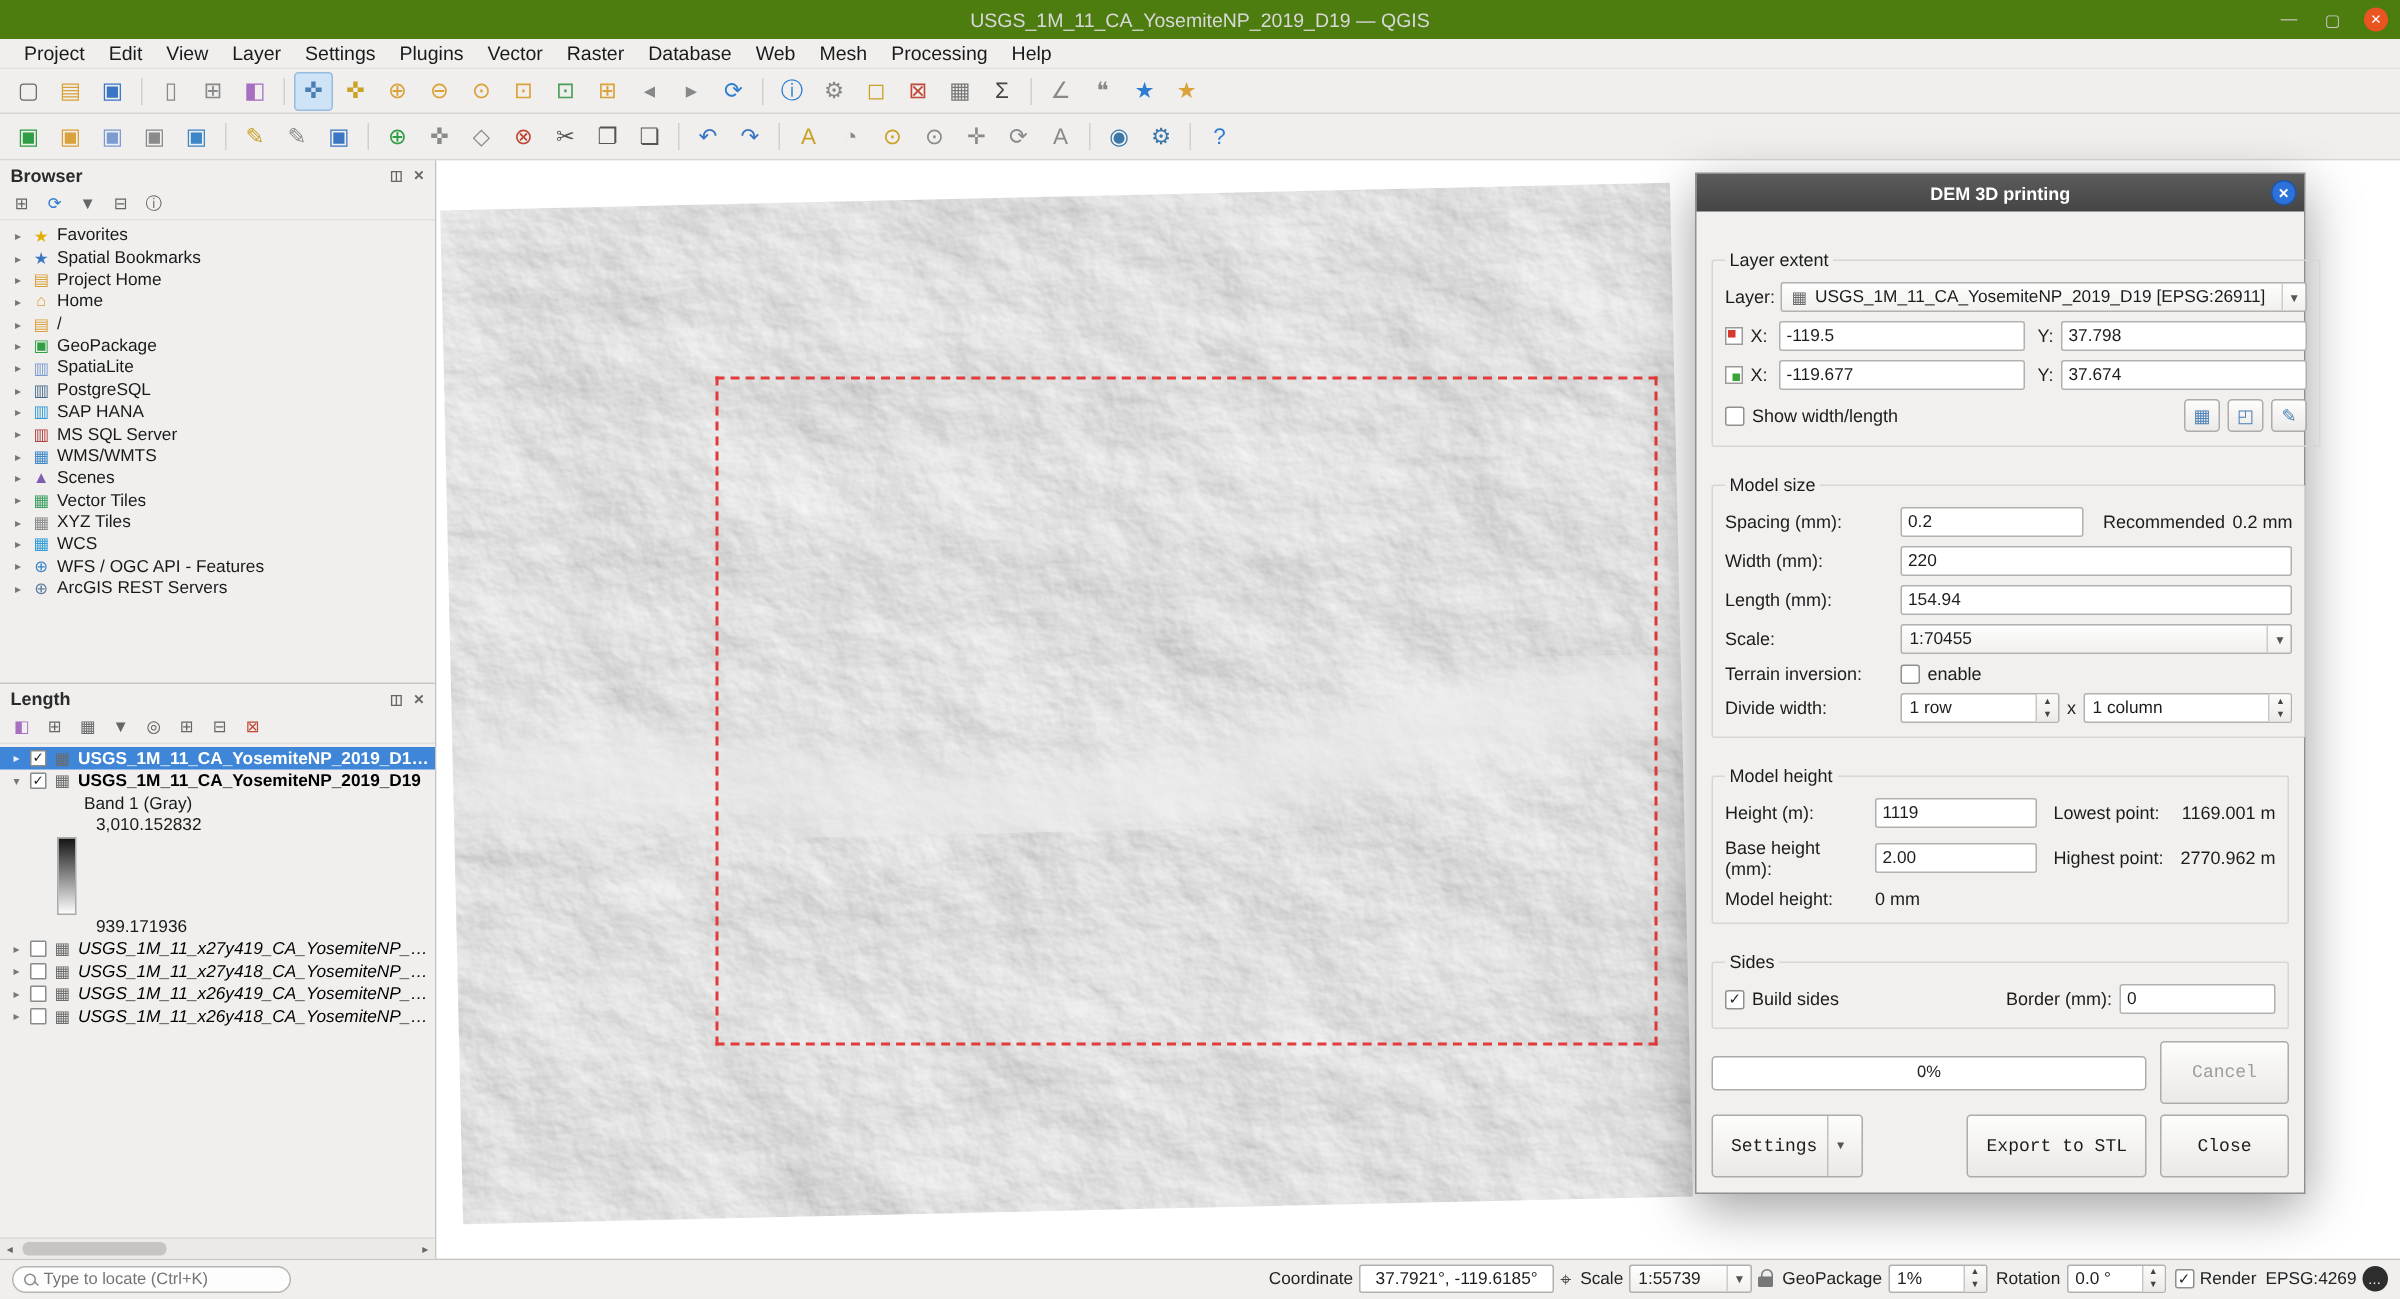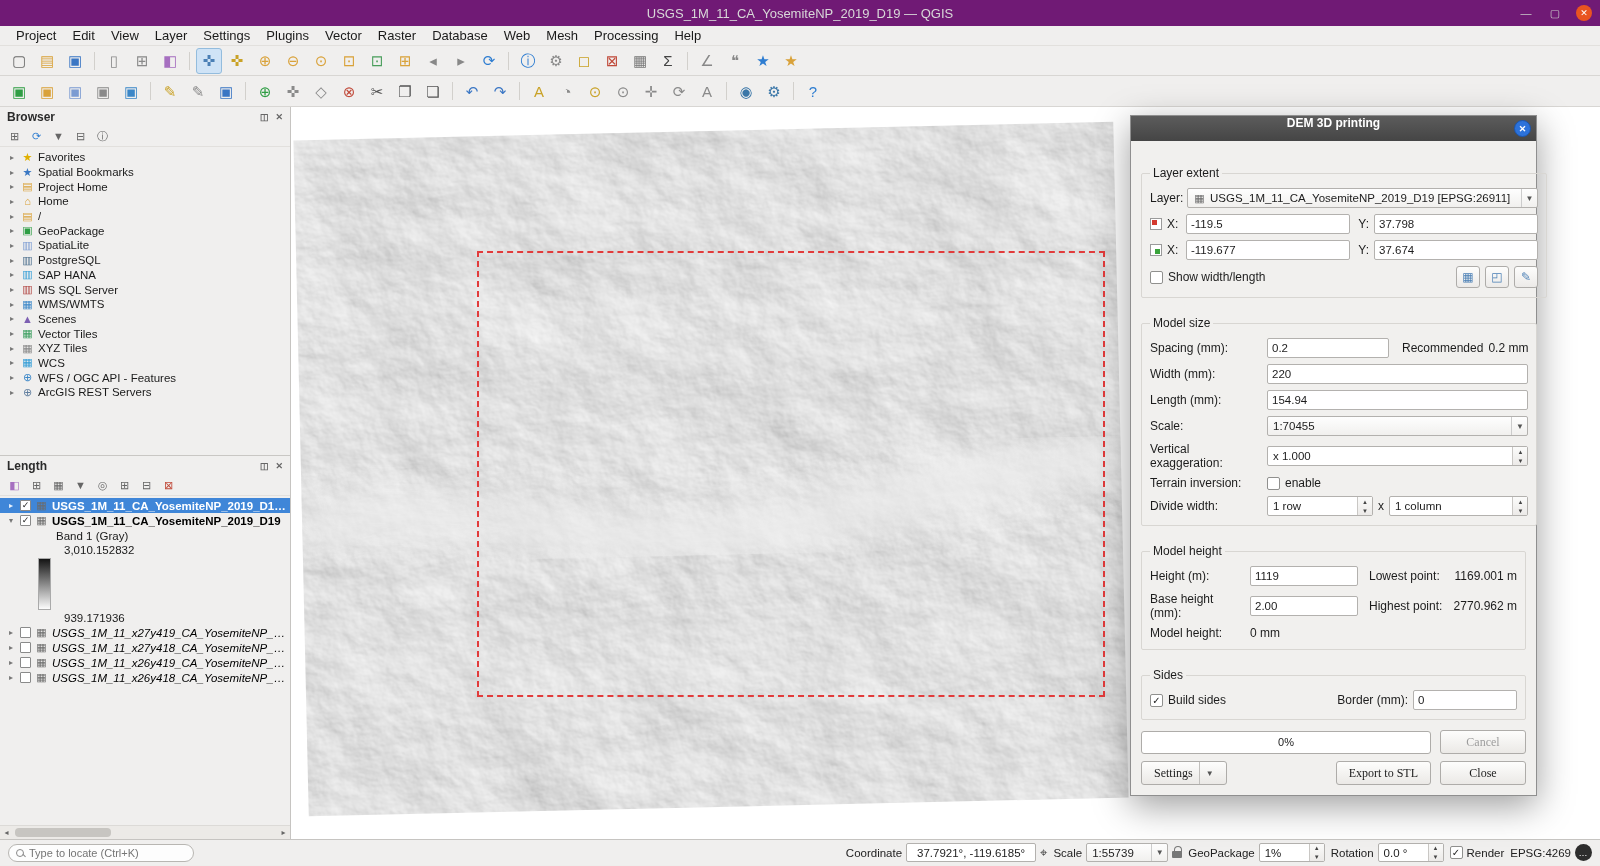--- a/index.html
+++ b/index.html
@@ -1,20 +1,20 @@
 <!DOCTYPE html>
 <html><head>
 <meta charset="utf-8">
 <style>
   *{margin:0;padding:0;box-sizing:border-box}
   html,body{width:1600px;height:866px;overflow:hidden;font-family:"Liberation Sans",sans-serif;background:#fff}
   .app{position:relative;width:1600px;height:866px;background:#efeeec}
 
   
-  .titlebar{height:26px;background:#701a75;display:flex;align-items:center;justify-content:center;position:relative;color:#d8d8d8;font-size:13px}
+  .titlebar{height:26px;background:#4d7c0f;display:flex;align-items:center;justify-content:center;position:relative;color:#d8d8d8;font-size:13px}
   .winbtns{position:absolute;right:8px;top:0;height:26px;display:flex;align-items:center;gap:13px;color:#c9c9c9;font-size:11px}
   .wb{width:16px;height:16px;display:flex;align-items:center;justify-content:center;border-radius:50%}
   .wb-close{background:#e95420;color:#fff;font-size:9px}
 
   
   .menubar{height:20px;background:#f0efee;display:flex;align-items:center;padding-left:8px;font-size:13px;color:#1a1a1a;border-bottom:1px solid #e2e0dd}
   .menu-item{padding:1px 8px;border-radius:2px;white-space:nowrap}
 
   
   .toolbar{display:flex;align-items:center;padding:0 5px;background:#f0efee;border-bottom:1px solid #d8d6d3}
@@ -66,21 +66,21 @@
   .hs-thumb{position:absolute;left:2px;top:2px;width:96px;height:9px;background:#c7c5c1;border-radius:4px}
 
   
   .canvas{flex:1;background:#fff;position:relative;overflow:hidden}
   .terrain{position:absolute;left:10px;top:24px;width:820px;height:676px;transform:rotate(-1.3deg);overflow:hidden}
   .terrain svg{display:block;width:100%;height:100%}
   .sel-rect{position:absolute;left:186px;top:144px;width:628px;height:446px;border:2px dashed #e23b3b;pointer-events:none}
 
   
   .dialog{position:absolute;left:1130px;top:115px;width:407px;height:681px;background:#f1f0ee;border:1px solid #8f8f8f;box-shadow:0 10px 34px rgba(0,0,0,.38);z-index:50;font-size:12px;color:#1c1c1c;display:flex;flex-direction:column}
-  .dlg-title{height:25px;background:linear-gradient(#5c5c5c,#454545);display:flex;justify-content:center;color:#fff;font-size:12px;font-weight:bold;position:relative;flex:none}
+  .dlg-title{height:25px;background:linear-gradient(#5c5c5c,#454545);display:flex;align-items:center;justify-content:center;color:#fff;font-size:12px;font-weight:bold;position:relative;flex:none}
   .dlg-close{position:absolute;right:5px;top:4px;width:17px;height:17px;border-radius:50%;background:#2c72da;border:1px solid #1b55ad;color:#fff;font-size:9px;display:flex;align-items:center;justify-content:center}
   .dlg-body{flex:1;padding:7px 10px 10px;display:flex;flex-direction:column}
   fieldset.group{border:1px solid #d8d6d2;border-radius:2px;padding:2px 8px 9px;margin-top:18px}
   fieldset.group legend{padding:0 3px;font-size:12px;color:#1c1c1c}
   .row{display:flex;align-items:center;gap:5px;margin-top:6px;min-width:0}
   .lbl-xs{width:14px;flex:none}
   .ms-lbl{width:112px;flex:none}
   .mh-lbl{width:95px;flex:none}
   .grow{flex:1;min-width:0}
   .inp{height:20px;border:1px solid #b3b1ae;background:#fff;border-radius:2px;padding:0 4px;font-family:"Liberation Sans",sans-serif;font-size:11.5px;color:#1c1c1c;min-width:0}
@@ -91,21 +91,21 @@
   .sval{flex:1;font-size:11.5px;white-space:nowrap;overflow:hidden}
   .steps{width:15px;align-self:stretch;border-left:1px solid #c9c7c4;display:flex;flex-direction:column;background:linear-gradient(#fbfbfa,#eceae8);flex:none}
   .steps span{flex:1;display:flex;align-items:center;justify-content:center;font-size:6px;color:#444;line-height:1}
   .cbx{width:13px;height:13px;border:1px solid #90908e;background:#fff;border-radius:2px;display:inline-flex;align-items:center;justify-content:center;font-size:10px;color:#222;flex:none}
   .cbx.checked::before{content:'✓'}
   .corner{width:12px;height:12px;border:1px solid #9a9a9a;background:#fff;position:relative;flex:none}
   .corner-ul::before{content:'';position:absolute;left:1px;top:1px;width:5px;height:5px;background:#d43a2f}
   .corner-lr::before{content:'';position:absolute;right:1px;bottom:1px;width:5px;height:5px;background:#3aa33a}
   .mini{width:24px;height:22px;border:1px solid #aeaca9;border-radius:3px;background:linear-gradient(#fdfdfc,#eceae8);font-size:12px;color:#4a7fb5;display:flex;align-items:center;justify-content:center}
   .spacer{flex:1}
-  .btn{height:24px;padding:0 12px;border:1px solid #aeaca9;border-radius:3px;background:linear-gradient(#fdfdfc,#ebe9e6);font-family:Liberation Serif, serif;font-size:12px;color:#1c1c1c;display:inline-flex;align-items:center;gap:6px}
+  .btn{height:42px;padding:0 12px;border:1px solid #aeaca9;border-radius:3px;background:linear-gradient(#fdfdfc,#ebe9e6);font-family:Liberation Mono, monospace;font-size:12px;color:#1c1c1c;display:inline-flex;align-items:center;gap:6px}
   .btn.disabled{color:#9d9d9d}
   .btn .split-arrow{border-left:1px solid #c2c0bd;padding-left:6px;font-size:8px;color:#555;align-self:stretch;display:flex;align-items:center}
   .dlg-progress-row{display:flex;gap:9px;margin-top:auto;align-items:center}
   .progress{flex:1;height:23px;border:1px solid #aeaca9;border-radius:3px;background:#fff;display:flex;align-items:center;justify-content:center;font-size:11px;color:#222}
   .dlg-footer{display:flex;gap:9px;margin-top:7px;align-items:center}
   .w86{width:86px;justify-content:center}
   .right-val{margin-left:auto;white-space:nowrap}
 
   
   .statusbar{height:26px;display:flex;align-items:center;gap:6px;padding:0 8px;background:#f0efee;border-top:1px solid #c6c4c1;font-size:11.5px;color:#222}
@@ -653,30 +653,20 @@
           <input class="inp grow" value="154.94" style="">
         </div>
         <div class="row">
           <span class="ms-lbl">Scale:</span>
           <div class="combo grow">
             <span class="combo-text">1:70455</span>
             <span class="combo-arrow">▼</span>
           </div>
         </div>
         <div class="row">
-          <span class="ms-lbl">Vertical exaggeration:</span>
-          <div class="spin grow">
-            <span class="sval">x 1.000</span>
-            <span class="steps">
-                <span>▲</span>
-                <span>▼</span>
-              </span>
-          </div>
-        </div>
-        <div class="row">
           <span class="ms-lbl">Terrain inversion:</span>
           <span class="cbx"></span>
           <span>enable</span>
         </div>
         <div class="row">
           <span class="ms-lbl">Divide width:</span>
           <div class="spin" style="width:106px">
             <span class="sval">1 row</span>
             <span class="steps">
                 <span>▲</span>

